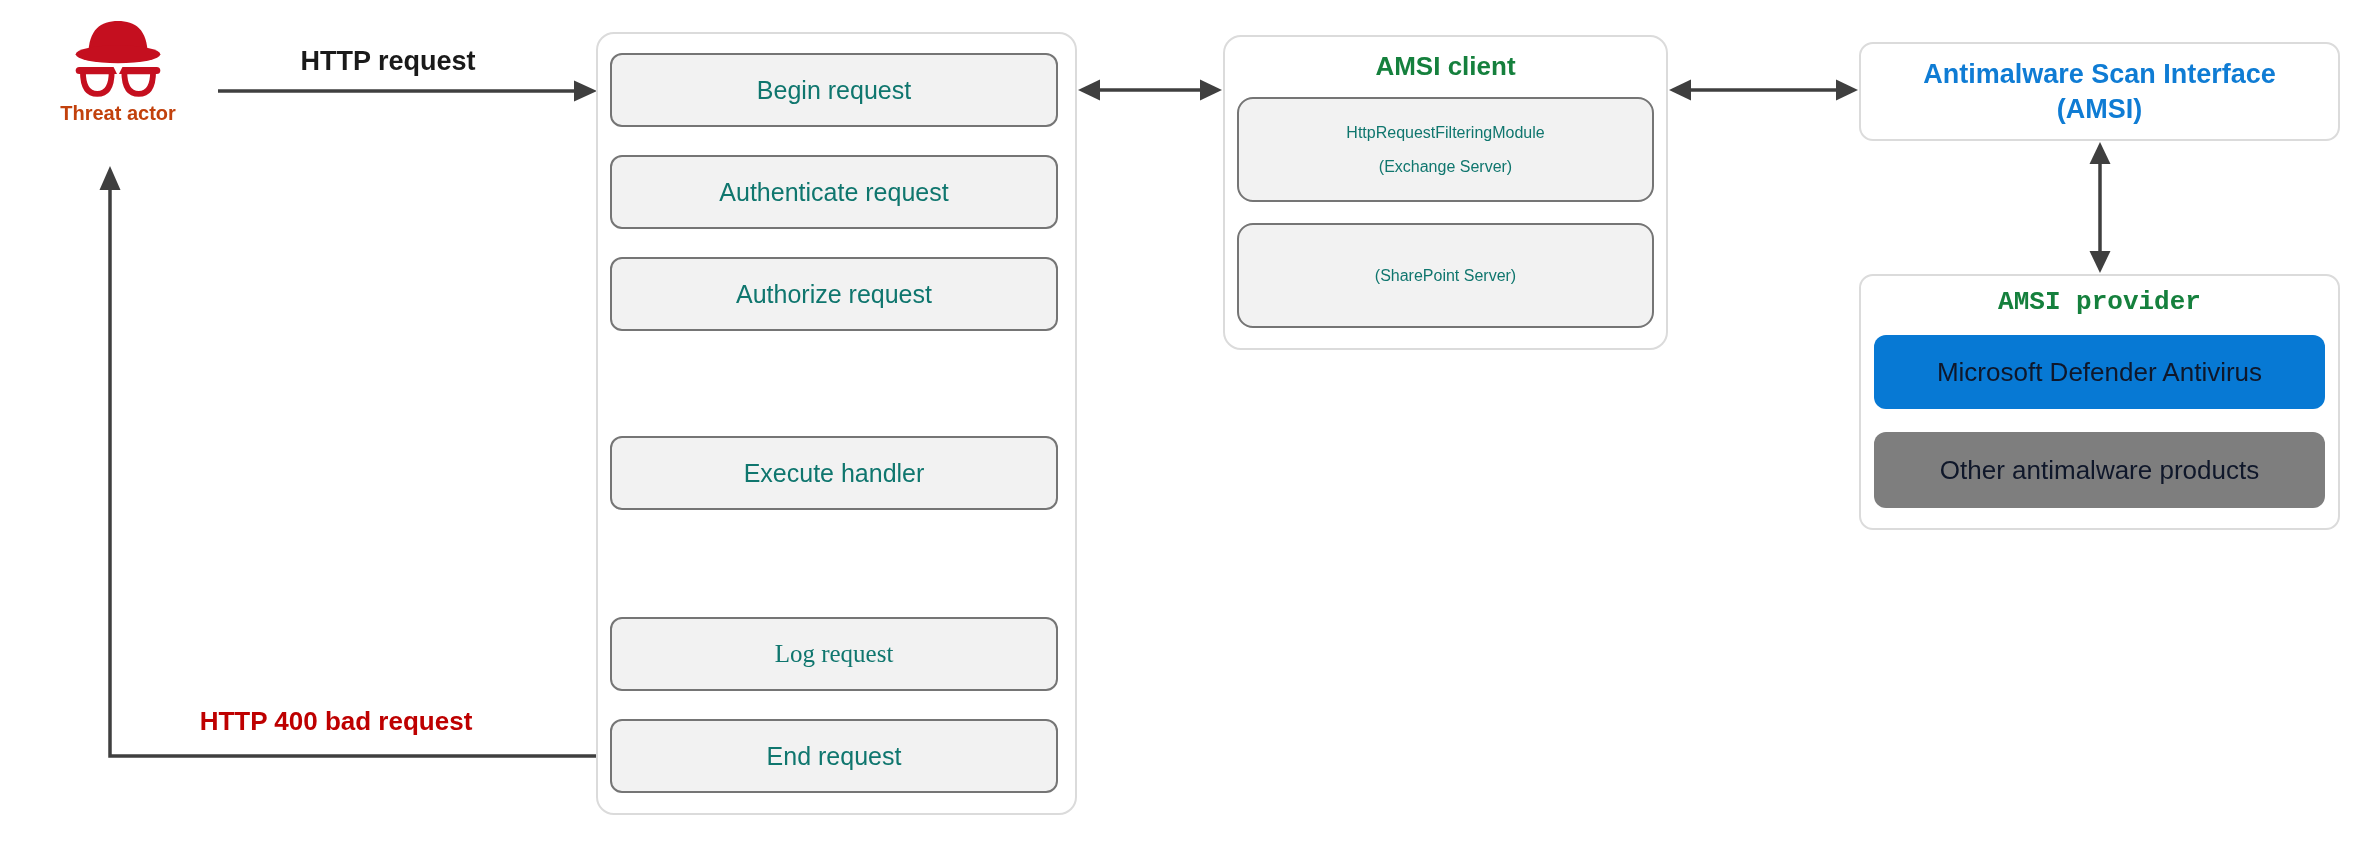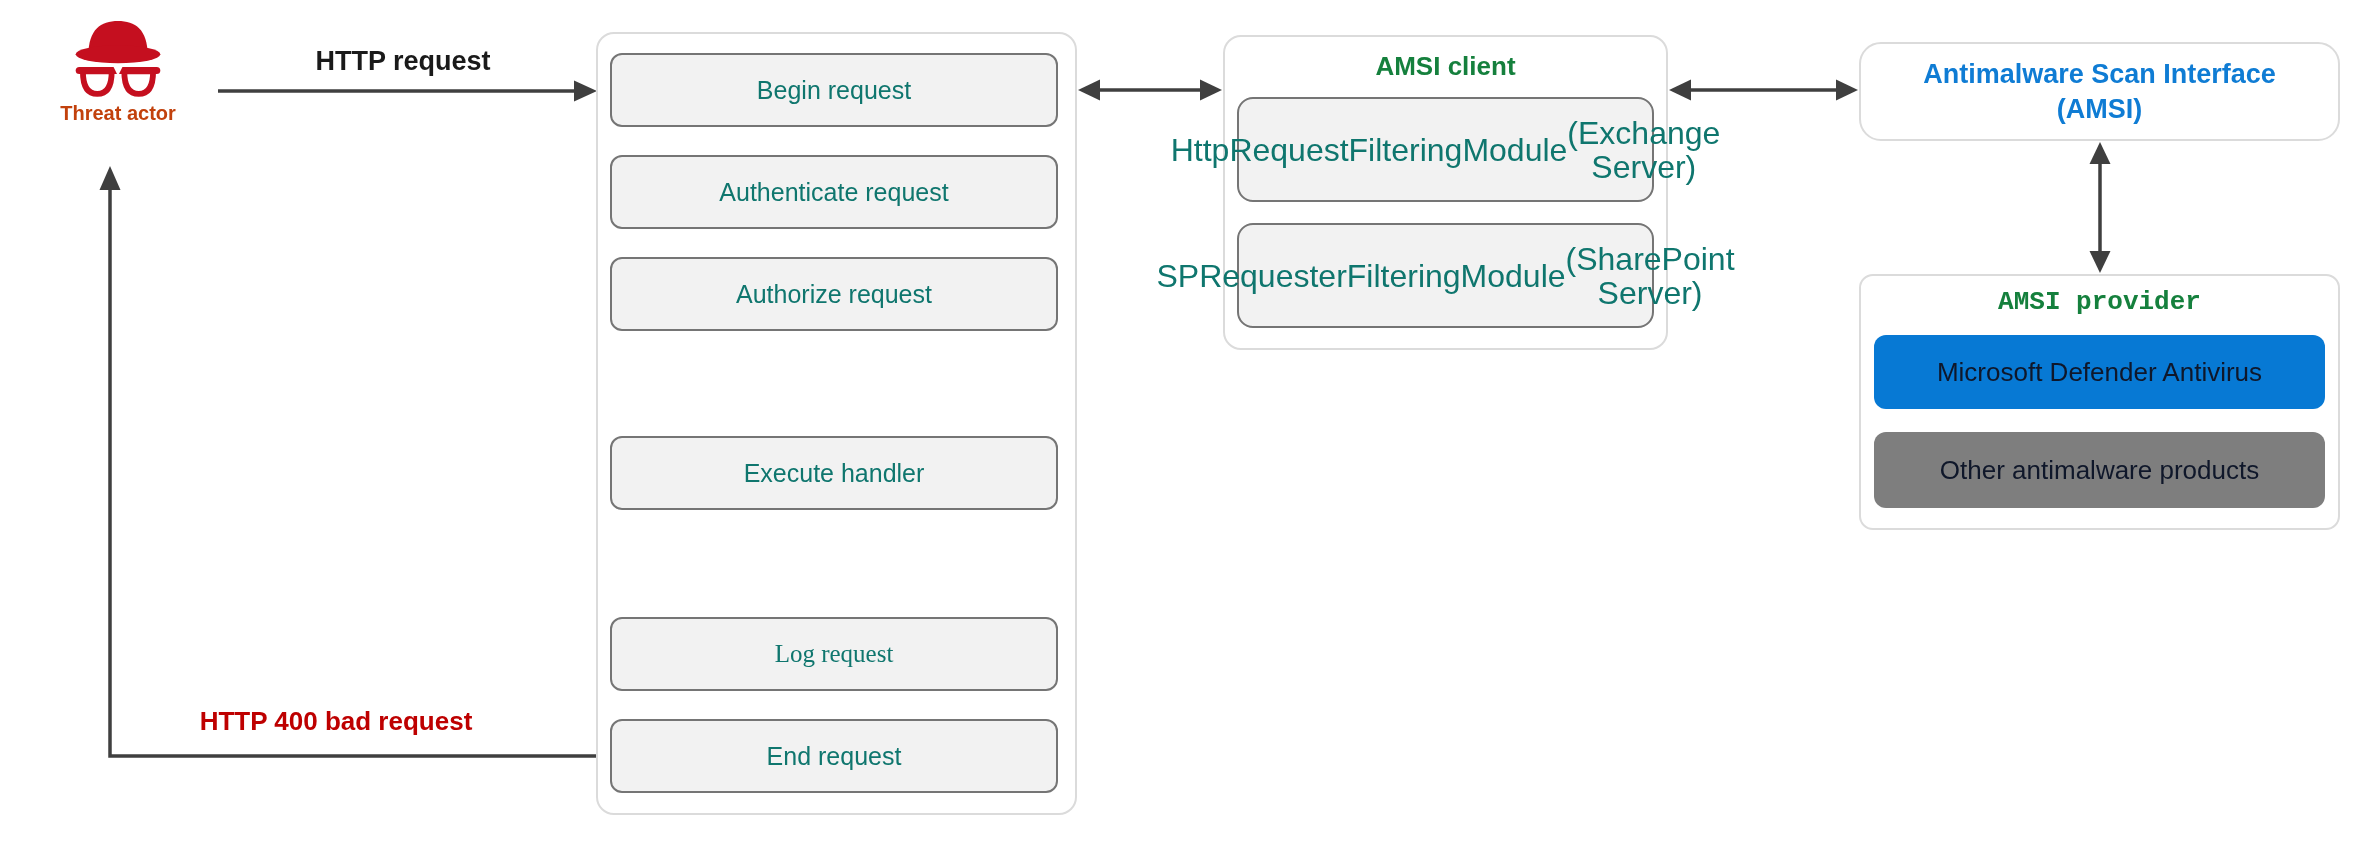--- a/index.html
+++ b/index.html
@@ -3,27 +3,27 @@
 <meta charset="utf-8">
 <style>
   html,body{margin:0;padding:0;background:#ffffff;}
   body{font-family:"Liberation Sans","DejaVu Sans",sans-serif;}
   .canvas{position:relative;width:2357px;height:842px;background:#ffffff;overflow:hidden;}
   .wires{position:absolute;left:0;top:0;width:2357px;height:842px;}
   .container{position:absolute;background:#ffffff;border:2.5px solid #dbdbdb;border-radius:18px;box-sizing:border-box;}
   .node{position:absolute;background:#f2f2f2;border:2px solid #757575;border-radius:12px;box-sizing:border-box;
         display:flex;align-items:center;justify-content:center;text-align:center;
         font-size:25px;color:#0f766e;}
-  .module{border-radius:16px;flex-direction:row;line-height:34px;font-size:32px;}
+  .module{border-radius:16px;flex-direction:column;line-height:34px;font-size:16px;}
   .step{left:610px;width:448px;height:74px;}
   .ctitle{position:absolute;width:100%;text-align:center;font-weight:bold;font-size:26px;color:#15803d;}
   .lbl{position:absolute;text-align:center;font-weight:bold;white-space:nowrap;}
   .pill{position:absolute;border-radius:12px;display:flex;align-items:center;justify-content:center;
         color:#0f172a;font-size:26px;text-align:center;}
-  .amsi-box{position:absolute;background:#ffffff;border:2.5px solid #dbdbdb;border-radius:22px;box-sizing:border-box;
+  .amsi-box{position:absolute;background:#ffffff;border:2.5px solid #dbdbdb;border-radius:14px;box-sizing:border-box;
         display:flex;flex-direction:column;align-items:center;justify-content:center;
         font-weight:bold;font-size:27px;line-height:35px;color:#0f7cd4;text-align:center;}
   .threat-label{color:#c2410c;font-size:20px;}
   .http-label{color:#1a1a1a;font-size:27px;}
   .http400-label{color:#be0000;font-size:26px;}
 </style>
 </head>
 <body>
 
 <div class="canvas">
@@ -70,41 +70,40 @@
   <svg style="position:absolute;left:62px;top:12px;" width="112" height="90" viewBox="0 0 120 100" xmlns="http://www.w3.org/2000/svg">
     <path d="M27,49 C27,19 41,10 60,10 C79,10 93,19 93,49 Z" fill="#c50f1f"></path>
     <ellipse cx="60" cy="47" rx="47" ry="10" fill="#c50f1f"></ellipse>
     <rect x="13" y="61" width="94" height="8" rx="4" fill="#c50f1f"></rect>
     <path d="M21,66 L53,66 C53,83 47,91 37,91 C27,91 21,83 21,66 Z" fill="#ffffff" stroke="#c50f1f" stroke-width="6.5"></path>
     <path d="M67,66 L99,66 C99,83 93,91 83,91 C73,91 67,83 67,66 Z" fill="#ffffff" stroke="#c50f1f" stroke-width="6.5"></path>
     <polygon points="54,59 66,59 60,71" fill="#ffffff"></polygon>
   </svg>
   <div class="lbl threat-label" style="left:18px;top:102px;width:200px;">Threat actor</div>
 
-  <div class="lbl http-label" style="left:253px;top:46px;width:300px;">HTTP request</div>
+  <div class="lbl http-label" style="left:238px;top:46px;width:300px;">HTTP request</div>
 
   <div class="lbl http400-label" style="left:186px;top:698px;width:300px;margin-top:8px;">HTTP 400 bad request</div>
 
   <div class="container" style="left:596px;top:32px;width:481px;height:783px;"></div>
   <div class="node step" style="top:53px;">Begin request</div>
   <div class="node step" style="top:155px;">Authenticate request</div>
   <div class="node step" style="top:257px;">Authorize request</div>
   <div class="node step" style="top:436px;">Execute handler</div>
   <div class="node step" style="top:617px;font-family:Liberation Serif, serif;">Log request</div>
   <div class="node step" style="top:719px;">End request</div>
 
   <div class="container" style="left:1223px;top:35px;width:445px;height:315px;">
     <div class="ctitle" style="top:14px;">AMSI client</div>
   </div>
   <div class="node module" style="left:1237px;top:97px;width:417px;height:105px;">
     <span>HttpRequestFilteringModule</span>
     <span>(Exchange Server)</span>
   </div>
   <div class="node module" style="left:1237px;top:223px;width:417px;height:105px;">
-    <span>SPRequesterFilteringModule</span>
     <span>(SharePoint Server)</span>
   </div>
 
   <div class="amsi-box" style="left:1859px;top:42px;width:481px;height:99px;">
     <span>Antimalware Scan Interface</span>
     <span>(AMSI)</span>
   </div>
 
   <div class="container" style="left:1859px;top:274px;width:481px;height:256px;border-radius:14px;">
     <div class="ctitle" style="top:11px;font-family:Liberation Mono, monospace;">AMSI provider</div>

